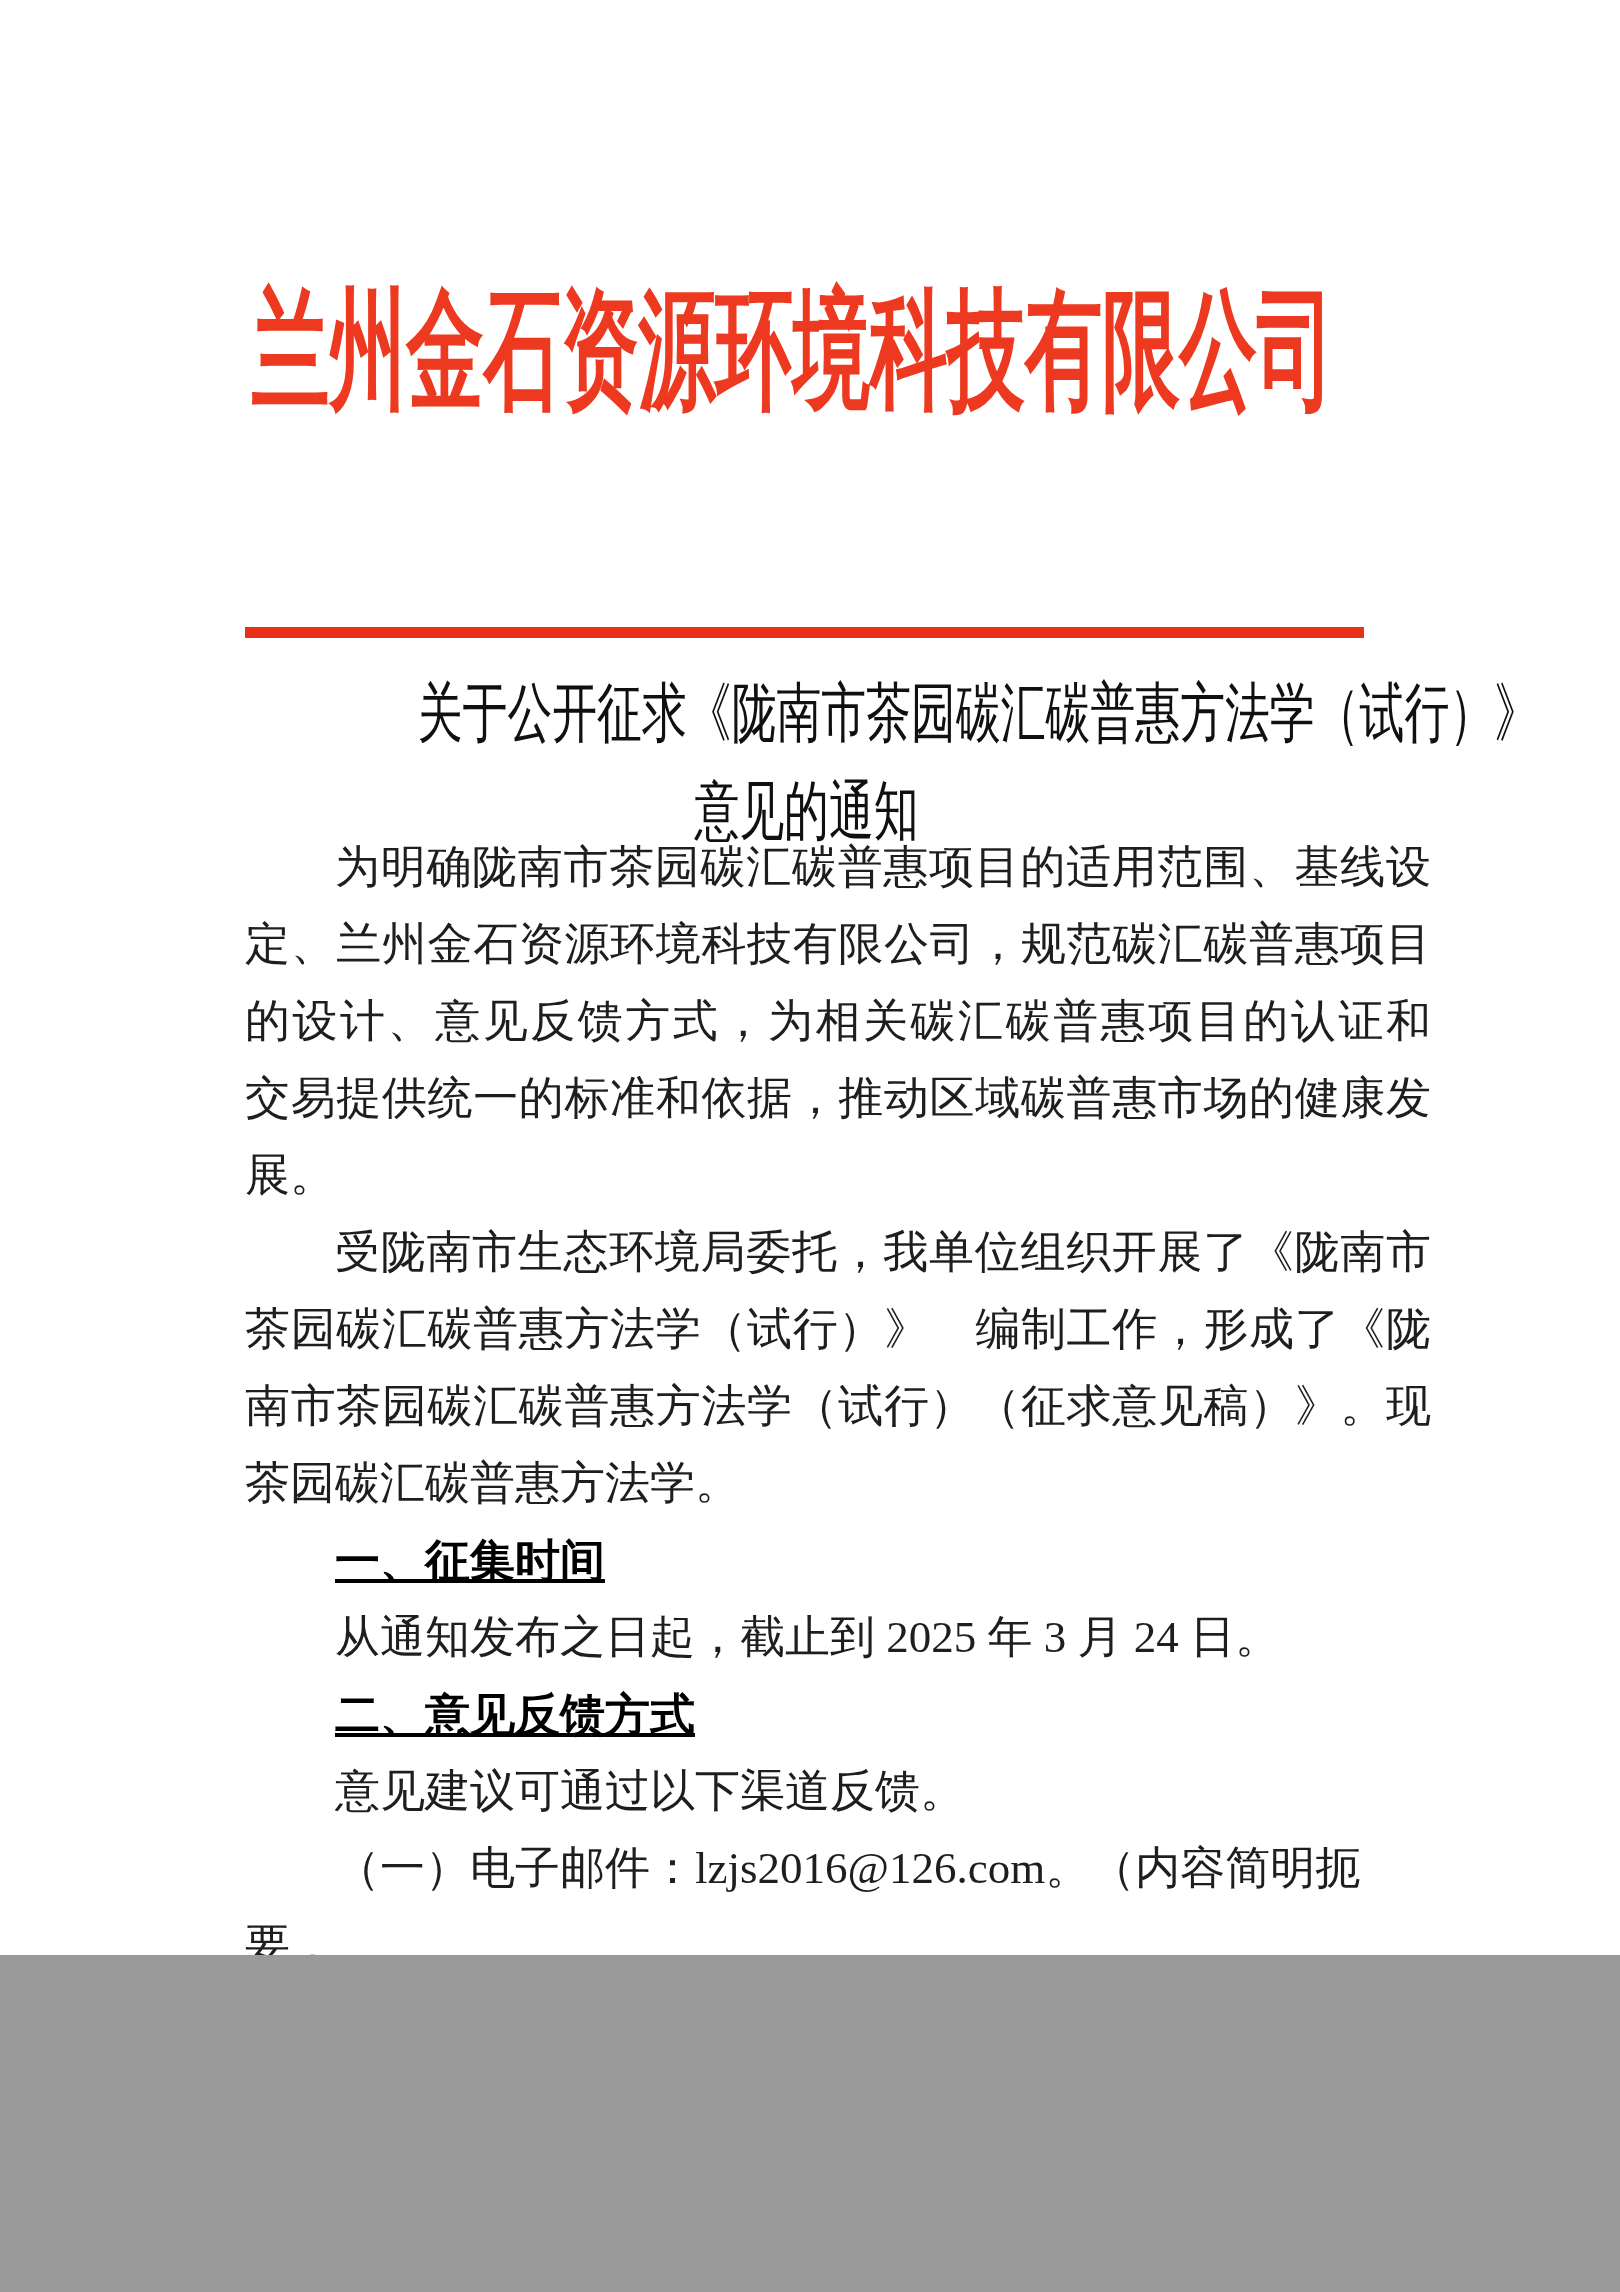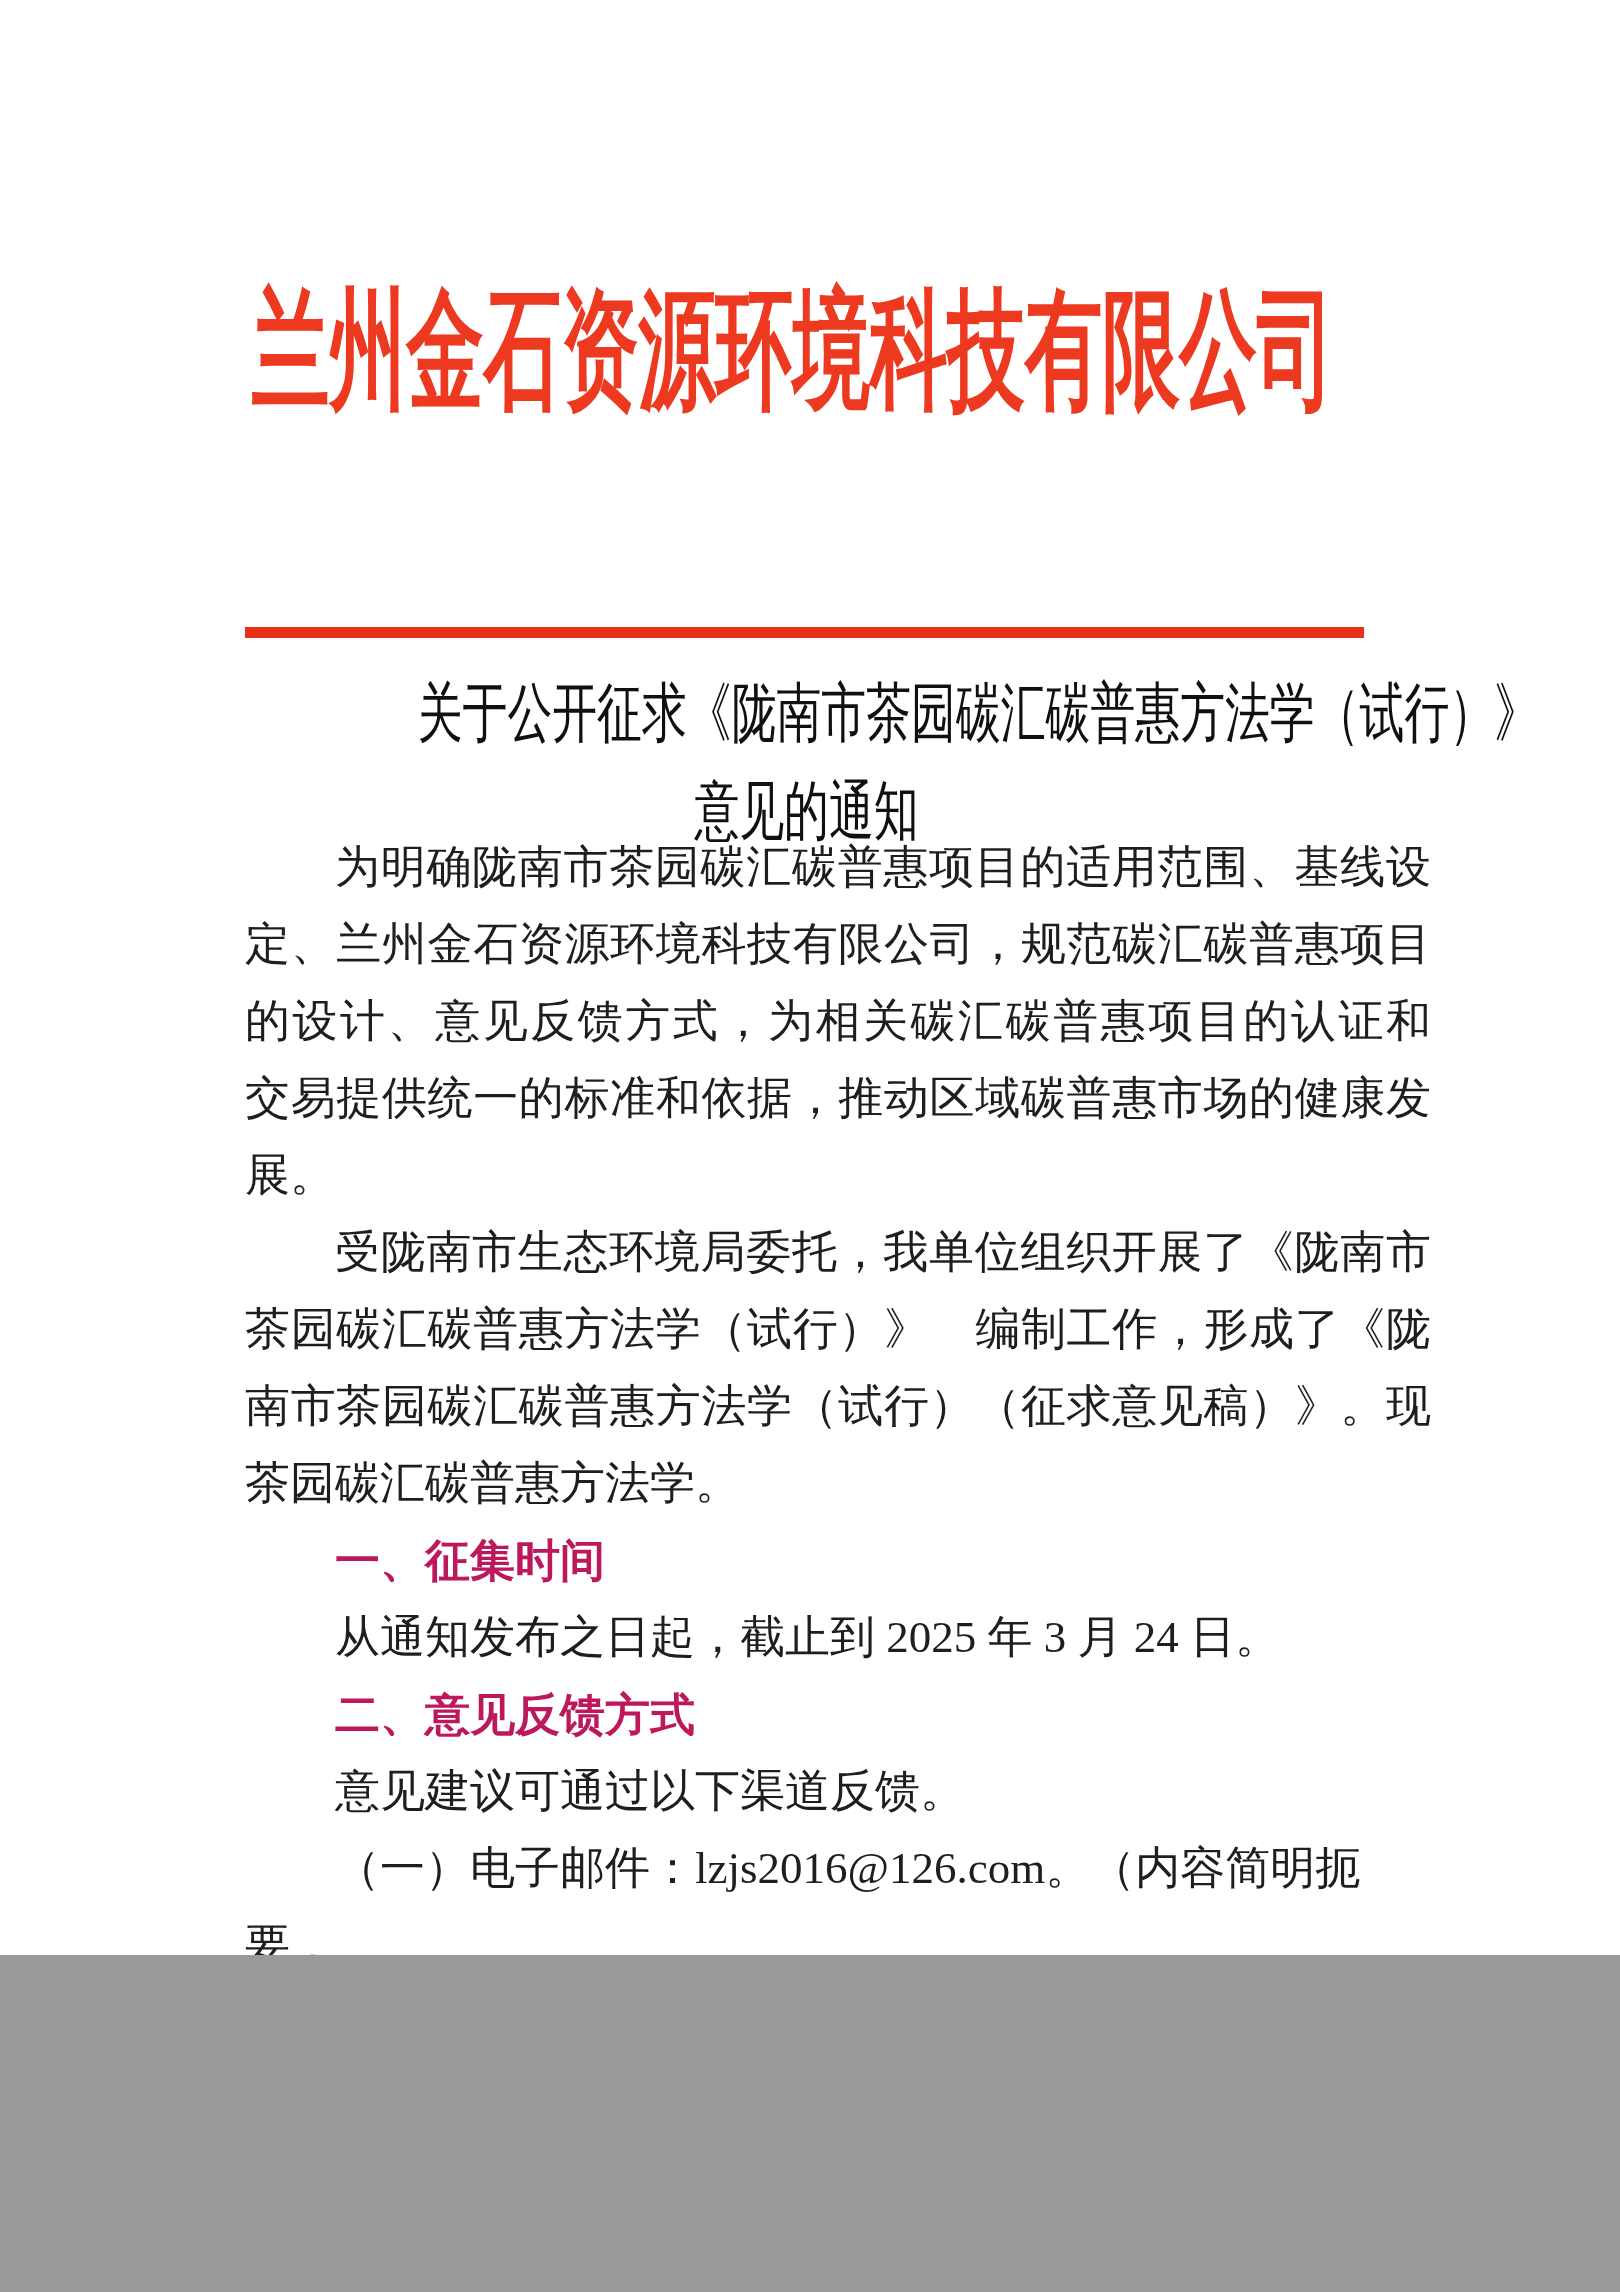--- a/index.html
+++ b/index.html
@@ -33,21 +33,21 @@
   .title-line{transform:scaleX(0.69);transform-origin:50% 50%;white-space:nowrap;}
   
   .body-text{
     position:absolute;left:245px;top:829px;width:1186px;
     color:#1e1e1e;font-size:45px;line-height:77px;
     font-family:"Liberation Serif", serif;
   }
   .ln{height:77px;}
   .fj{text-align:justify;text-align-last:justify;}
   .ind{text-indent:90px;}
-  .hd{font-family:"Liberation Sans", sans-serif;font-weight:700;color:#be185d;}
+  .hd{font-family:"Liberation Sans", sans-serif;font-weight:700;color:#000000;text-decoration:underline;}
 </style>
 </head>
 <body>
 
 <div class="page">
 
   <div class="letterhead">
     <span class="letterhead-text" style="color: rgb(237, 57, 31);">兰州金石资源环境科技有限公司</span>
   </div>
 

